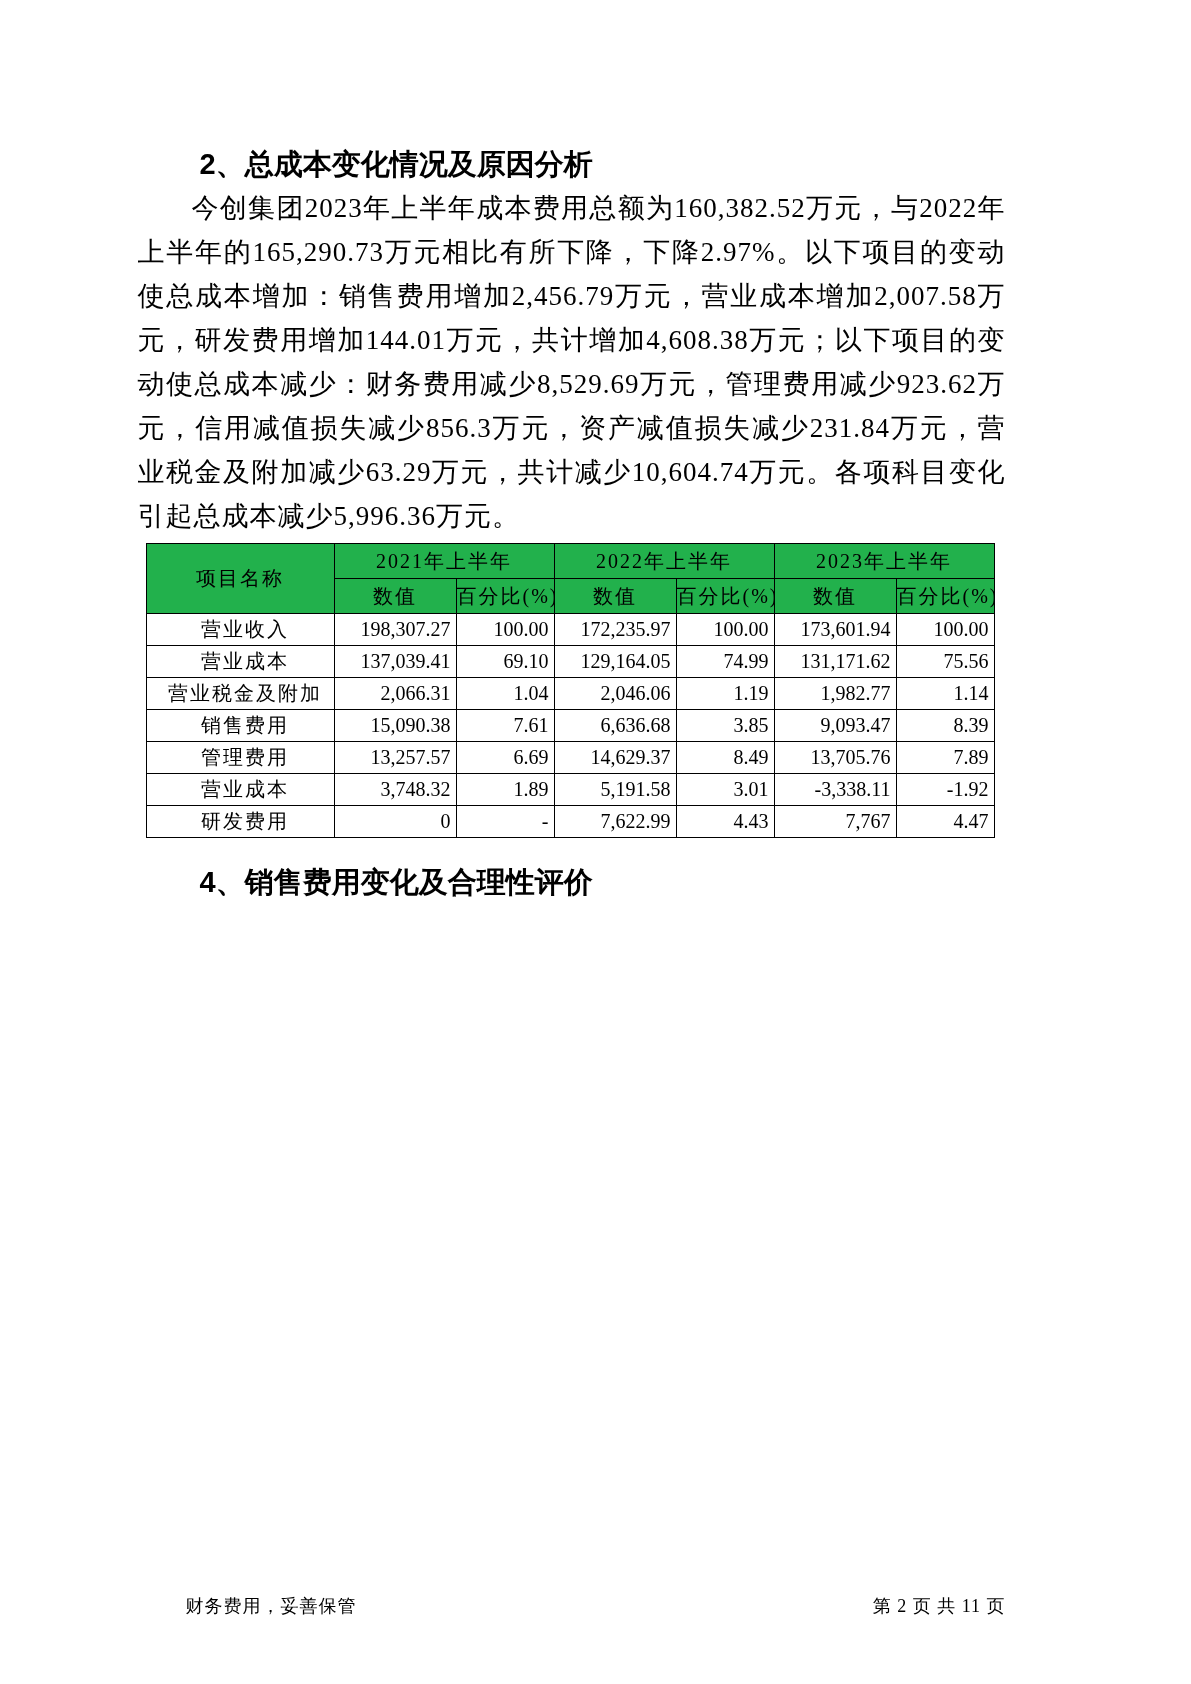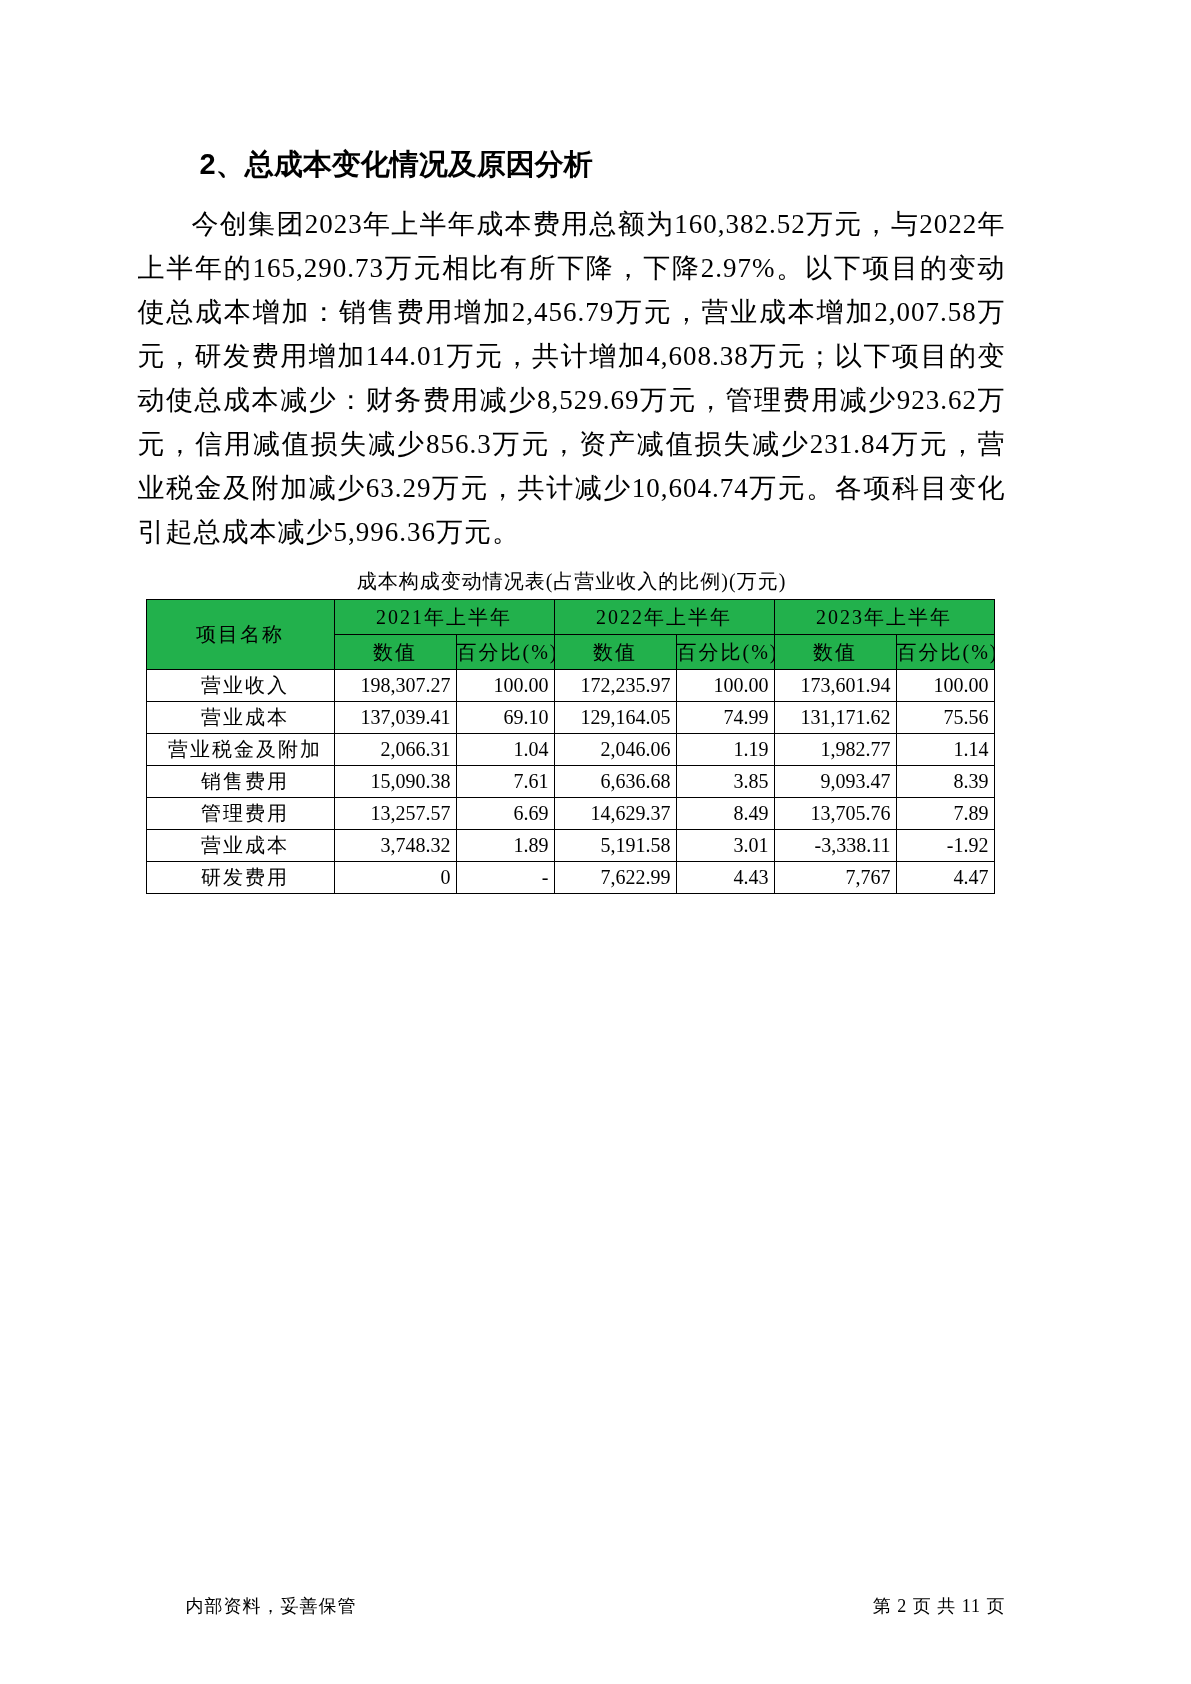--- a/index.html
+++ b/index.html
@@ -18,21 +18,21 @@
   }
   h2.sec-heading {
     font-family: "Liberation Sans", "DejaVu Sans", sans-serif;
     font-weight: bold;
     font-size: 29px;
     line-height: 36px;
     padding-left: 62px;
     color: #000;
   }
   p.body-para {
-    margin-top: 20px;
+    margin-top: 4px;
     font-size: 27px;
     line-height: 44px;
     letter-spacing: 1px;
     text-align: justify;
     text-indent: 2em;
     word-break: break-all;
   }
   .table-title {
     margin-top: 14px;
     text-align: center;
@@ -75,21 +75,20 @@
   }
 </style>
 </head>
 <body>
 
 <div class="page">
 
   <h2 class="sec-heading">2、总成本变化情况及原因分析</h2>
   <p class="body-para">今创集团2023年上半年成本费用总额为160,382.52万元，与2022年上半年的165,290.73万元相比有所下降，下降2.97%。以下项目的变动使总成本增加：销售费用增加2,456.79万元，营业成本增加2,007.58万元，研发费用增加144.01万元，共计增加4,608.38万元；以下项目的变动使总成本减少：财务费用减少8,529.69万元，管理费用减少923.62万元，信用减值损失减少856.3万元，资产减值损失减少231.84万元，营业税金及附加减少63.29万元，共计减少10,604.74万元。各项科目变化引起总成本减少5,996.36万元。</p>
 
-  <div class="table-title">成本构成变动情况表(占营业收入的比例)(万元)</div>
 
   <table class="cost-table">
     <colgroup>
       <col style="width:188px">
       <col style="width:122px">
         <col style="width:98px">
       <col style="width:122px">
         <col style="width:98px">
       <col style="width:122px">
         <col style="width:98px">
@@ -171,19 +170,20 @@
         <td class="cell-num">-</td>
         <td class="cell-num">7,622.99</td>
         <td class="cell-num">4.43</td>
         <td class="cell-num">7,767</td>
         <td class="cell-num">4.47</td>
       </tr>
     </tbody>
   </table>
 
 
+  <h2 class="sec-heading" style="margin-top:26px">4、销售费用变化及合理性评价</h2>
 
   <div class="footer">
-    <span>内部资料，妥善保管</span>
+    <span>财务费用，妥善保管</span>
     <span>第 2 页  共 11 页</span>
   </div>
 
 </div>
 
 </body></html>

